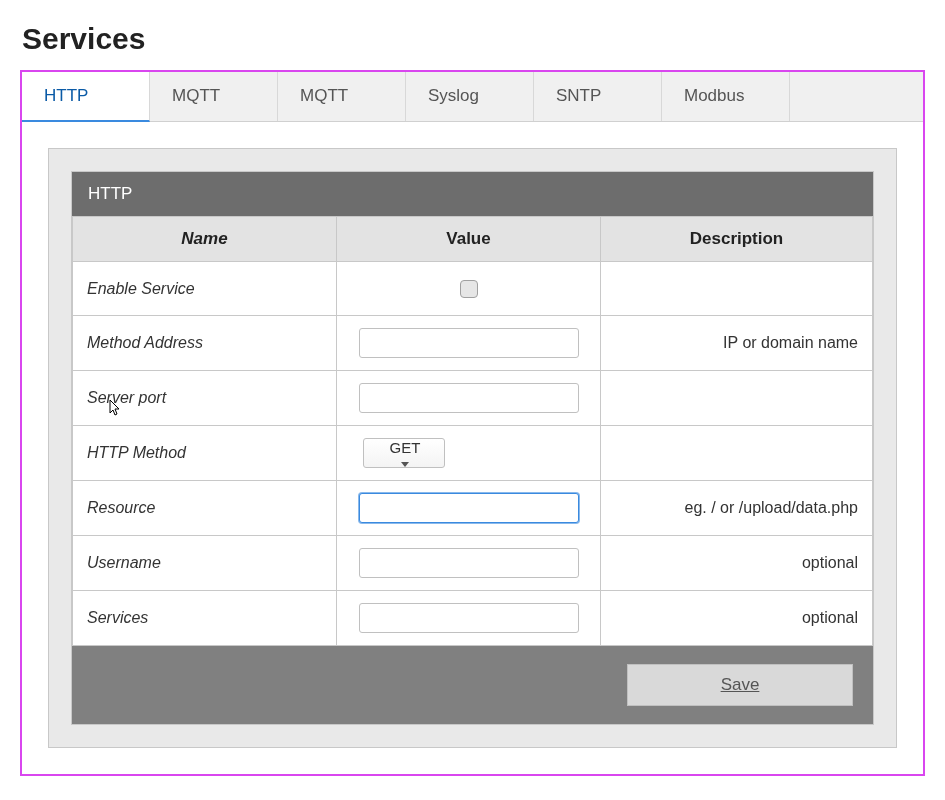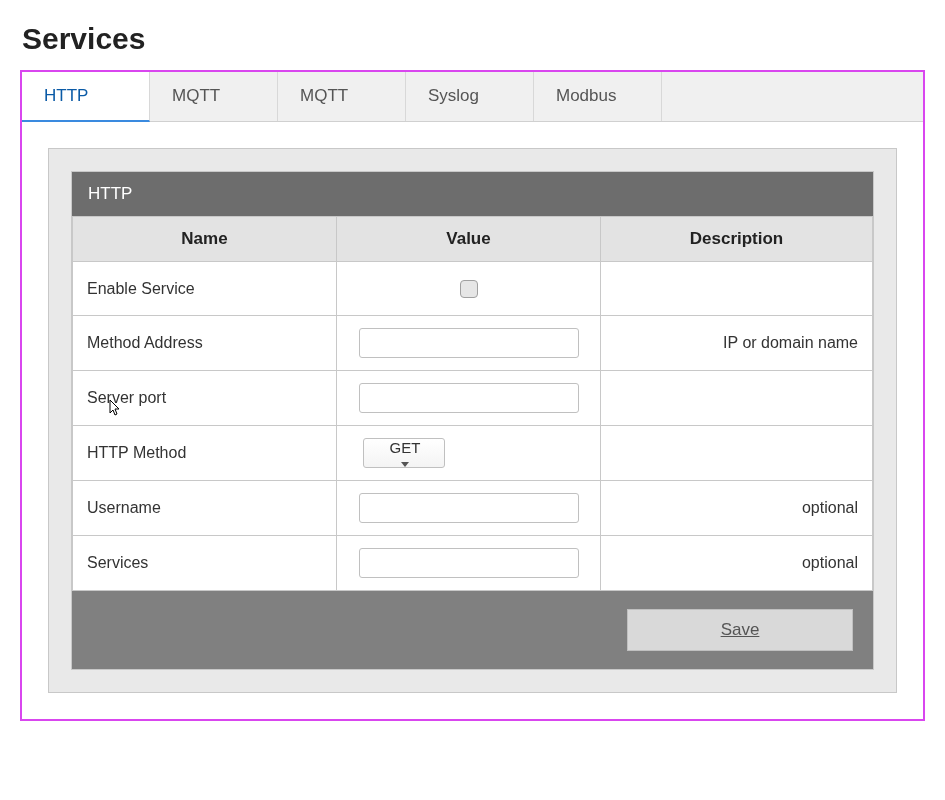--- a/index.html
+++ b/index.html
@@ -78,21 +78,21 @@
       text-align: center;
     }
     table.settings tbody td {
       border: 1px solid #c8c8c8;
       padding: 12px 14px;
       font-size: 16px;
       color: #333;
       vertical-align: middle;
       height: 54px;
     }
-    .col-name { width: 33%; text-align: left; }
+    .col-name { width: 33%; text-align: left; font-style: italic; }
     .col-value { width: 33%; text-align: center; }
     .col-desc { width: 34%; text-align: right; }
     .text-input {
       width: 220px;
       max-width: 100%;
       height: 30px;
       border: 1px solid #c0c0c0;
       border-radius: 3px;
       padding: 4px 8px;
       font-size: 15px;
@@ -167,20 +167,21 @@
 
 <div class="page">
   <h1 class="page-title">Services</h1>
 
   <div class="tabbox">
     <div class="tabs">
       <div class="tab active">HTTP</div>
       <div class="tab">MQTT</div>
       <div class="tab">MQTT</div>
       <div class="tab">Syslog</div>
+      <div class="tab">SNTP</div>
       <div class="tab">Modbus</div>
     </div>
 
     <div class="tab-content">
       <div class="inner-panel" style="position:relative;">
 
         <div class="card">
           <div class="card-header">HTTP</div>
 
           <table class="settings">
@@ -220,20 +221,27 @@
                 <td class="col-name">HTTP Method</td>
                 <td class="col-value value-cell-left">
                   <div class="select">
                     <span>GET</span>
                     <span class="caret"></span>
                   </div>
                 </td>
                 <td class="col-desc"></td>
               </tr>
 
+              <tr>
+                <td class="col-name">Resource</td>
+                <td class="col-value">
+                  <input class="text-input focused" type="text" value="" style="">
+                </td>
+                <td class="col-desc">eg. / or /upload/data.php</td>
+              </tr>
 
               <tr>
                 <td class="col-name">Username</td>
                 <td class="col-value">
                   <input class="text-input" type="text" value="" style="">
                 </td>
                 <td class="col-desc">optional</td>
               </tr>
 
               <tr>

